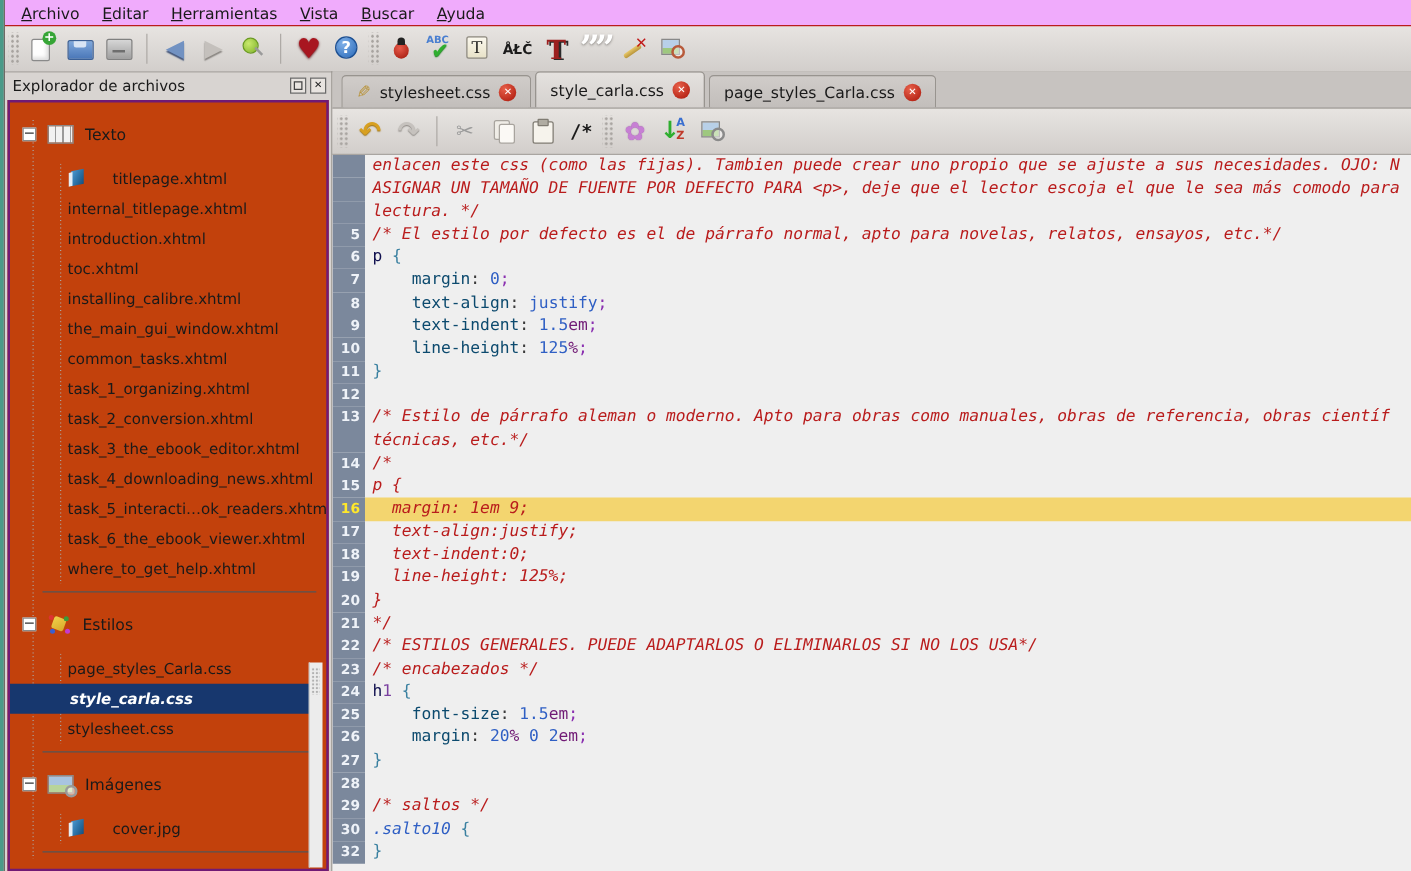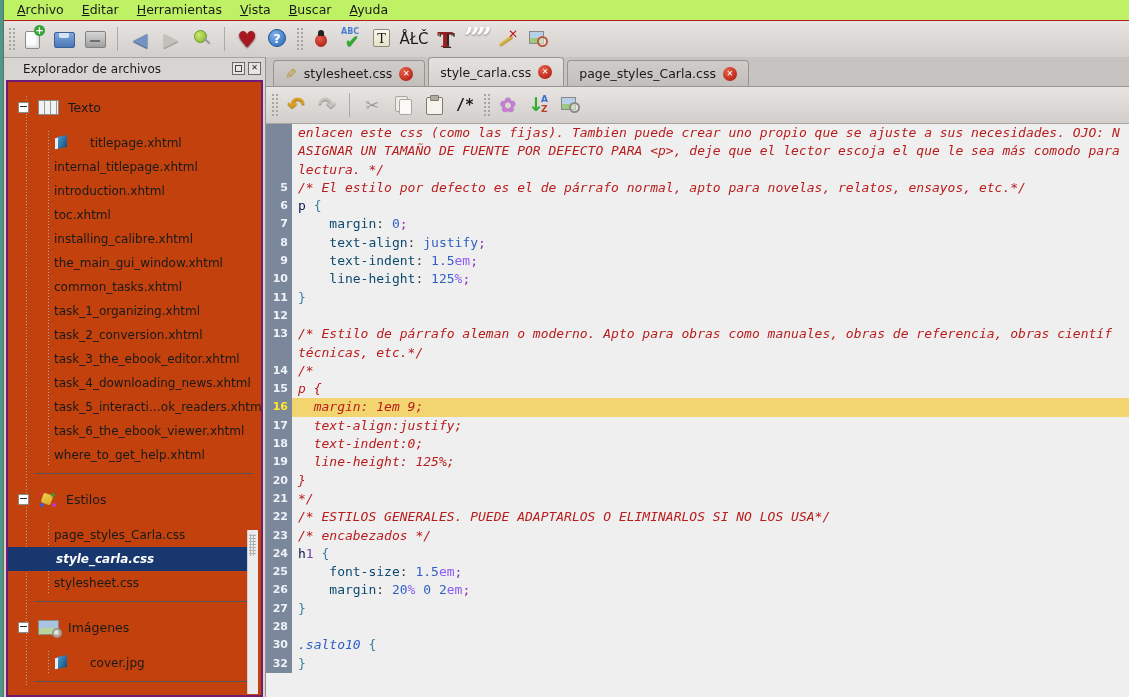--- a/index.html
+++ b/index.html
@@ -3,22 +3,22 @@
 <meta charset="utf-8">
 <style>
   html,body{margin:0;padding:0}
   body{width:1129px;height:697px;position:relative;overflow:hidden;background:#d8d4d1;
        font-family:"DejaVu Sans",sans-serif;color:#1a1a1a}
   
   #teal-edge{position:absolute;left:0;top:0;width:3px;height:100%;background:#4a9a88;z-index:60}
   #edge-line{position:absolute;left:3px;top:0;width:1px;height:100%;background:#6e6a66;z-index:60}
 
   
-  #menubar{position:absolute;left:4px;top:0;right:0;height:20px;background:#bef264;
-           border-bottom:5px solid #b91c1c;display:flex;padding-left:4px}
+  #menubar{position:absolute;left:4px;top:0;right:0;height:20px;background:#f0abfc;
+           border-bottom:5px solid #b91c1c;display:flex;align-items:center;padding-left:4px}
   .menu-item{padding:2px 9px;font-size:12.5px;white-space:nowrap}
   .menu-item .u{text-decoration:underline}
 
   
   .toolbar{background:linear-gradient(#e7e4e1,#d2cecb);border-bottom:1px solid #a9a5a1;
            display:flex;align-items:center}
   #main-toolbar{position:absolute;left:4px;top:21px;right:0;height:36px;padding-left:3px;gap:3px}
   .handle{width:9px;height:26px;background-image:radial-gradient(#a8a4a0 1px,transparent 1.2px);
           background-size:4px 4px;background-position:1px 1px;flex:none}
   .tsep{width:1px;height:24px;background:#aeaaa6;margin:0 5px;flex:none}
@@ -37,21 +37,21 @@
   [data-name="forward-icon"]::before{content:"▶";font-size:19px;color:#c4c0bc;text-shadow:0 1px 1px #8a8682}
   [data-name="pin-icon"]::before{content:"";position:absolute;left:6px;top:5px;width:11px;height:11px;background:radial-gradient(circle at 35% 35%,#c9e96c,#7fb32a);border:1px solid #6a9a20;border-radius:50%}
   [data-name="pin-icon"]::after{content:"";position:absolute;left:15px;top:15px;width:8px;height:2px;background:#9a9a9a;transform:rotate(45deg)}
   [data-name="donate-icon"]::before{content:"♥";font-size:22px;color:#a81620;text-shadow:0 1px 2px #5e0a10}
   [data-name="help-icon"]::before{content:"?";position:absolute;left:4px;top:4px;width:18px;height:18px;line-height:18px;text-align:center;border-radius:50%;background:radial-gradient(circle at 35% 30%,#7fb0e8,#2868b8);color:#fff;font-weight:bold;font-size:13px;border:1px solid #1c4f92;box-sizing:border-box}
   [data-name="bug-report-icon"]::before{content:"";position:absolute;left:8px;top:9px;width:12px;height:13px;background:radial-gradient(circle at 40% 35%,#e85a4a,#9c1408);border-radius:50%}
   [data-name="bug-report-icon"]::after{content:"";position:absolute;left:11px;top:5px;width:6px;height:6px;background:#222;border-radius:50% 50% 0 0}
   [data-name="spellcheck-icon"]::before{content:"ABC";position:absolute;left:3px;top:2px;font-size:8px;font-weight:bold;color:#4a7fd0}
   [data-name="spellcheck-icon"]::after{content:"✔";position:absolute;left:7px;top:6px;font-size:17px;color:#2fae2f;text-shadow:0 1px 1px #1a7a1a}
   [data-name="letter-tile-icon"]::before{content:"T";position:absolute;left:4px;top:4px;width:17px;height:18px;line-height:18px;text-align:center;background:linear-gradient(#fbf8ee,#e8e2c8);border:1px solid #8f8b7f;border-radius:2px;font-family:"DejaVu Serif",serif;font-size:13px;color:#1a1a1a;box-sizing:border-box}
-  [data-name="special-characters-icon"] .txt{font-size:15px;font-weight:normal}
+  [data-name="special-characters-icon"] .txt{font-size:11px;font-weight:bold}
   [data-name="font-t-icon"]::before{content:"T";font-family:"DejaVu Serif",serif;font-size:21px;font-weight:bold;color:#9c1f1f;text-shadow:2px 1px 0 #2a2a2a}
   [data-name="quotes-icon"]::before{content:"\201D\201D";font-family:"DejaVu Serif",serif;font-size:28px;font-weight:bold;color:#fff;letter-spacing:-4px;line-height:38px;text-shadow:0 1px 2px #86827e}
   [data-name="clean-icon"]::before{content:"";position:absolute;left:5px;top:14px;width:16px;height:4px;background:linear-gradient(#e8c86a,#b8943a);transform:rotate(-35deg);border-radius:2px}
   [data-name="clean-icon"]::after{content:"✕";position:absolute;right:3px;top:2px;font-size:12px;font-weight:bold;color:#c01818}
   [data-name="validate-icon"]::before,[data-name="insert-image-icon"]::before{content:"";position:absolute;left:5px;top:6px;width:13px;height:11px;background:linear-gradient(#b8d0e8 55%,#9ec87f 55%);border:1px solid #888}
   [data-name="validate-icon"]::after,[data-name="insert-image-icon"]::after{content:"";position:absolute;left:13px;top:11px;width:7px;height:7px;border:2px solid #b85a3a;border-radius:50%;background:rgba(255,255,255,.45)}
   [data-name="insert-image-icon"]::after{border-color:#8a8a8a}
 
   
   [data-name="undo-icon"]::before{content:"↶";font-size:21px;font-weight:bold;color:#d8a020;text-shadow:0 1px 1px #9a6f10}
@@ -62,21 +62,21 @@
   [data-name="paste-icon"]::before{content:"";position:absolute;left:6px;top:6px;width:15px;height:16px;background:#f6f3ec;border:1px solid #7f7b72;border-radius:2px}
   [data-name="paste-icon"]::after{content:"";position:absolute;left:10px;top:4px;width:7px;height:4px;background:#b0aca2;border:1px solid #7f7b72;border-radius:1px}
   [data-name="comment-icon"] .txt{font-size:15px;font-weight:bold;font-family:"DejaVu Sans Mono",monospace}
   [data-name="beautify-icon"]::before{content:"✿";font-size:20px;color:#c77fd4;text-shadow:0 0 1px #8a4a9a}
   [data-name="sort-icon"]::before{content:"↓";position:absolute;left:3px;top:2px;font-size:19px;font-weight:bold;color:#2fae2f}
   [data-name="sort-icon"]::after{content:"A";position:absolute;left:16px;top:3px;font-size:9px;font-weight:bold;color:#3a6fd0}
   [data-name="sort-icon"] .txt{position:absolute;left:16px;top:13px;font-size:9px;font-weight:bold;color:#c03a2a}
 
   
   #sidebar{position:absolute;left:4px;top:58px;width:261px;bottom:0}
-  #sb-header{height:21px;display:flex;align-items:center;font-size:12px;padding-left:19px;position:relative}
+  #sb-header{height:21px;display:flex;align-items:center;font-size:12px;padding-left:6px;position:relative}
   .hbtn{position:absolute;top:4px;width:13px;height:13px;border:1px solid #6a6a6a;background:#e8e4e0;box-sizing:border-box}
   [data-name="float-panel-icon"]{right:20px}
   [data-name="float-panel-icon"]::before{content:"";display:block;margin:2px;border:1px solid #444;height:5px}
   [data-name="close-panel-icon"]{right:4px;font-size:8px;line-height:10px;text-align:center;color:#222}
   [data-name="close-panel-icon"]::before{content:"✕"}
   #tree{position:absolute;top:22px;left:2px;right:2px;bottom:0;background:#c2410c;
         border:2px solid #701a75;overflow:hidden;font-size:12px}
   #tree-inner{position:relative;padding-top:7px;height:100%;box-sizing:border-box}
   #guide{position:absolute;left:18px;top:14px;bottom:8px;width:1px;
          background-image:linear-gradient(#a8a8a8 1px,transparent 1px);background-size:1px 3px;background-repeat:repeat-y}
@@ -121,21 +121,21 @@
   .crow{display:flex;height:18.3px}
   .g{width:22px;flex:none;background:#7b889c;color:#eef2f8;font-size:11px;font-weight:bold;
      text-align:right;padding-right:4px;line-height:18.3px;font-family:"DejaVu Sans",sans-serif}
   .t{flex:1;padding-left:6px;white-space:pre;overflow:hidden}
   .crow.hl .t{background:#f3d56f}
   .crow.hl .g{color:#ffe82a}
   .sg-com{color:#b91c1c;font-style:italic}
   .sg-prop{color:#0c4a6e}
   .sg-pun{color:#3a3a3a}
   .sg-val{color:#2f5fc4}
-  .sg-unit{color:#8b5cf6}
+  .sg-unit{color:#701a75}
   .sg-semi{color:#8a2fb0}
   .sg-brace{color:#3a80a0}
   .sg-sel{color:#10104f}
   .sg-selnum{color:#7a3fa0}
   .sg-csel{color:#2f5fc4;font-style:italic}
   .sg-plain{color:#222}
 
   
   #sb-scroll{position:absolute;right:3px;top:448px;bottom:1px;width:10px;background:#ececec;border-left:1px solid #d0d0d0}
   #sb-scroll .grip{position:absolute;top:4px;left:1px;width:7px;height:22px;background-image:radial-gradient(#b0b0b0 1px,transparent 1.2px);background-size:3px 3px}
@@ -420,20 +420,24 @@
       </div>
       <div class="crow" data-name="code-line">
         <div class="g" data-name="line-number">27</div>
         <div class="t" data-name="code-line-text"><span class="sg-brace">}</span></div>
       </div>
       <div class="crow" data-name="code-line">
         <div class="g" data-name="line-number">28</div>
         <div class="t" data-name="code-line-text"></div>
       </div>
       <div class="crow" data-name="code-line">
+        <div class="g" data-name="line-number">29</div>
+        <div class="t" data-name="code-line-text"><span class="sg-com">/* saltos */</span></div>
+      </div>
+      <div class="crow" data-name="code-line">
         <div class="g" data-name="line-number">30</div>
         <div class="t" data-name="code-line-text"><span class="sg-csel">.salto10</span><span class="sg-plain"> </span><span class="sg-brace">{</span></div>
       </div>
       <div class="crow" data-name="code-line">
         <div class="g" data-name="line-number">32</div>
         <div class="t" data-name="code-line-text"><span class="sg-brace">}</span></div>
       </div>
     </div>
 </div>
 

